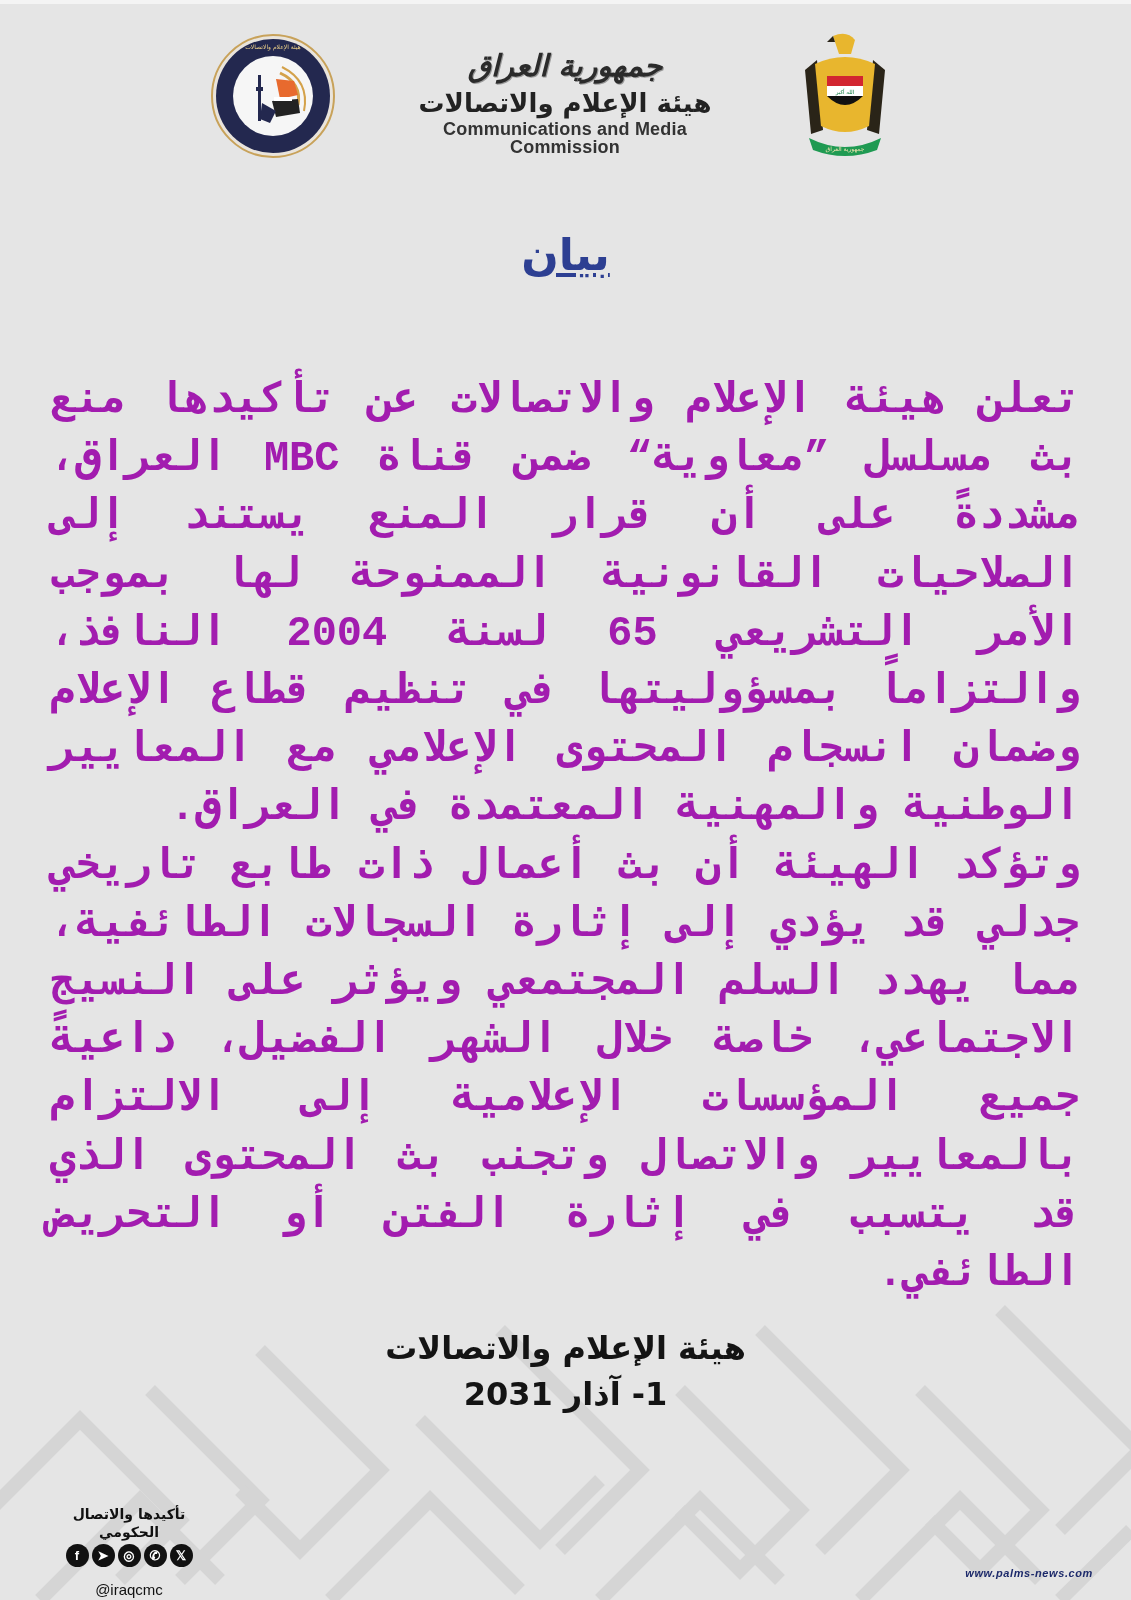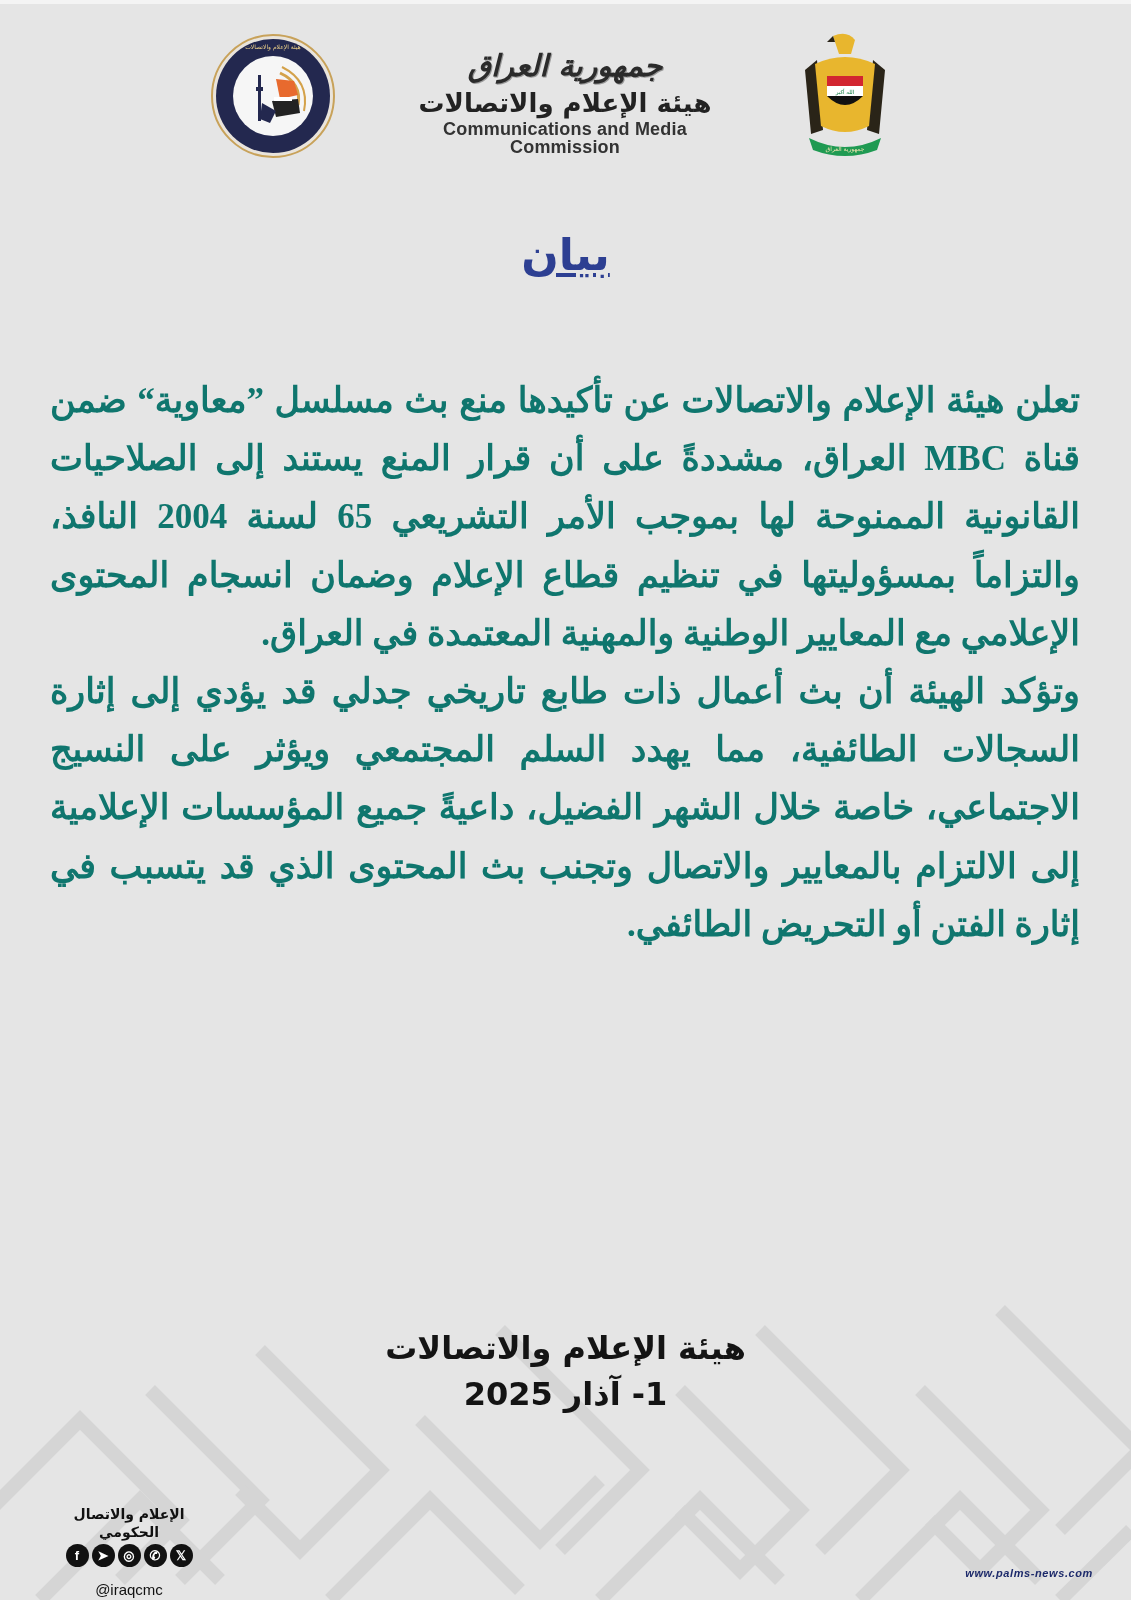--- a/index.html
+++ b/index.html
@@ -43,22 +43,22 @@
     
     .title {
       position: absolute; left: 0; top: 225px; width: 1131px; text-align: center;
       direction: rtl; font-size: 44px; font-weight: bold; color: #2d3f92; line-height: 60px; text-decoration: underline;
     }
 
     
     .body-text {
       position: absolute; left: 50px; top: 372px; width: 1030px;
       direction: rtl; text-align: justify; text-align-last: right;
-      font-family: Liberation Serif, serif; font-size: 35px; font-weight: bold;
-      line-height: 58.2px; color: #0f766e;
+      font-family: Liberation Mono, monospace; font-size: 42px; font-weight: bold;
+      line-height: 58.2px; color: #a21caf;
     }
     .body-text p { margin: 0; }
 
     
     .signature {
       position: absolute; left: 0; top: 1325px; width: 1131px; text-align: center; direction: rtl;
     }
     .sig-org { font-size: 32px; font-weight: bold; line-height: 46px; color: #141414; }
     .sig-date { font-size: 32px; font-weight: bold; line-height: 46px; color: #141414; }
 
@@ -152,25 +152,25 @@
 
 <div class="title">بيان</div>
 
 <div class="body-text">
   <p>تعلن هيئة الإعلام والاتصالات عن تأكيدها منع بث مسلسل ”معاوية“ ضمن قناة MBC العراق، مشددةً على أن قرار المنع يستند إلى الصلاحيات القانونية الممنوحة لها بموجب الأمر التشريعي 65 لسنة 2004 النافذ، والتزاماً بمسؤوليتها في تنظيم قطاع الإعلام وضمان انسجام المحتوى الإعلامي مع المعايير الوطنية والمهنية المعتمدة في العراق.</p>
   <p>وتؤكد الهيئة أن بث أعمال ذات طابع تاريخي جدلي قد يؤدي إلى إثارة السجالات الطائفية، مما يهدد السلم المجتمعي ويؤثر على النسيج الاجتماعي، خاصة خلال الشهر الفضيل، داعيةً جميع المؤسسات الإعلامية إلى الالتزام بالمعايير والاتصال وتجنب بث المحتوى الذي قد يتسبب في إثارة الفتن أو التحريض الطائفي.</p>
 </div>
 
 <div class="signature">
   <div class="sig-org">هيئة الإعلام والاتصالات</div>
-  <div class="sig-date">1- آذار 2025</div>
+  <div class="sig-date">1- آذار 2031</div>
 </div>
 
 <div class="social">
-  <div class="social-title">الإعلام والاتصال الحكومي</div>
+  <div class="social-title">تأكيدها والاتصال الحكومي</div>
   <div class="social-icons">
     <span class="social-icon">f</span>
     <span class="social-icon">➤</span>
     <span class="social-icon">◎</span>
     <span class="social-icon">✆</span>
     <span class="social-icon">𝕏</span>
   </div>
   <div class="social-handle">@iraqcmc</div>
 </div>
 

